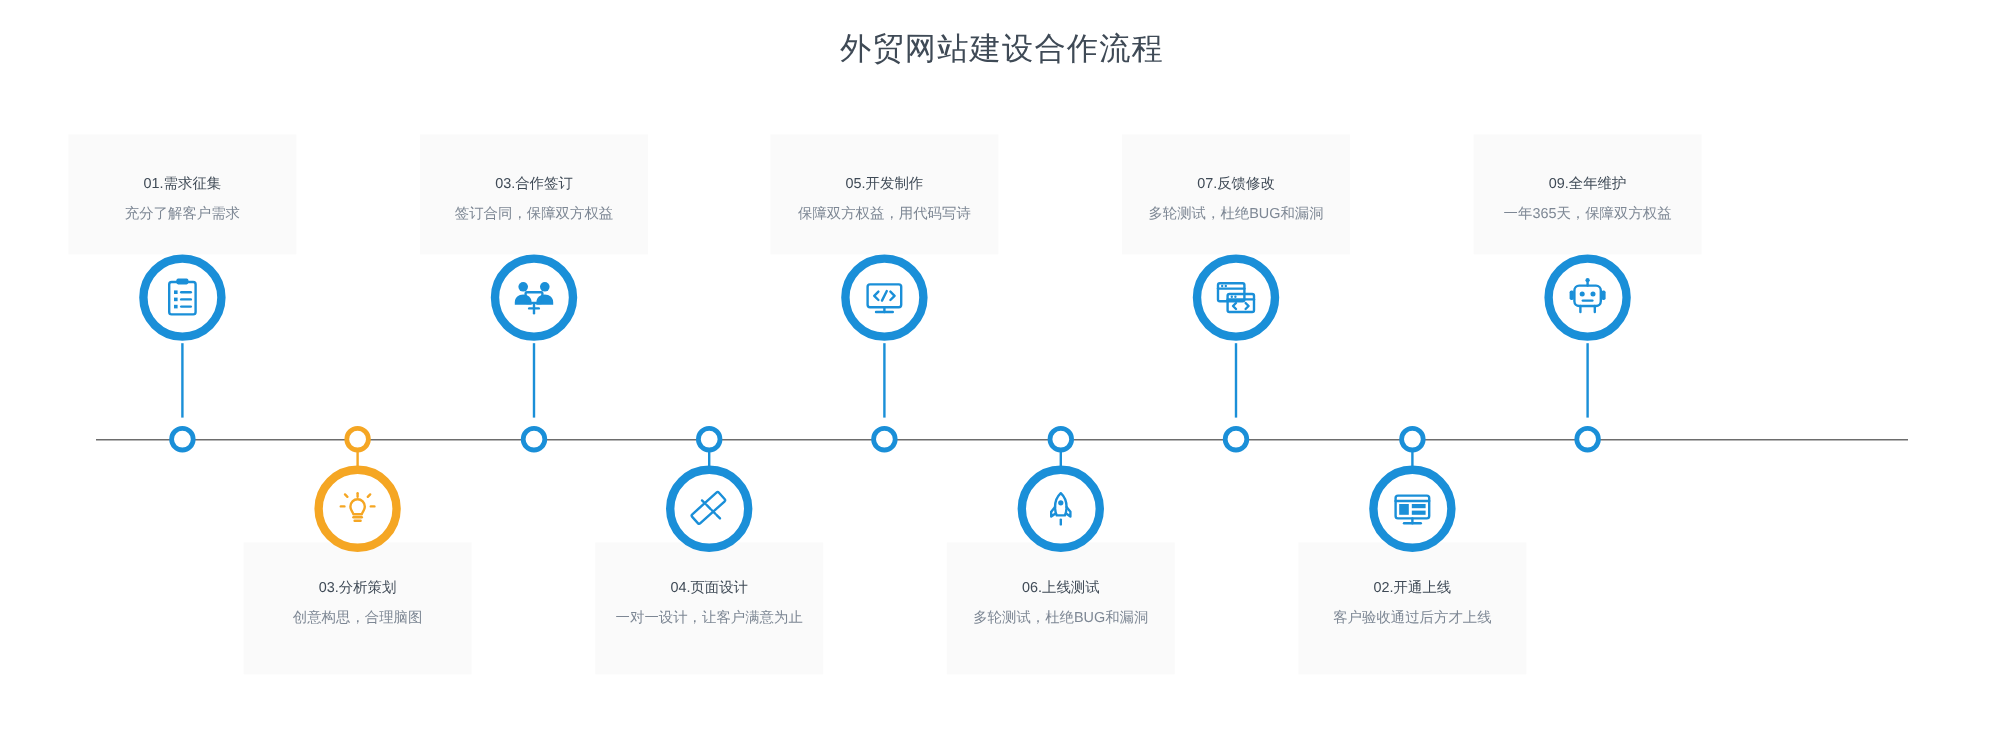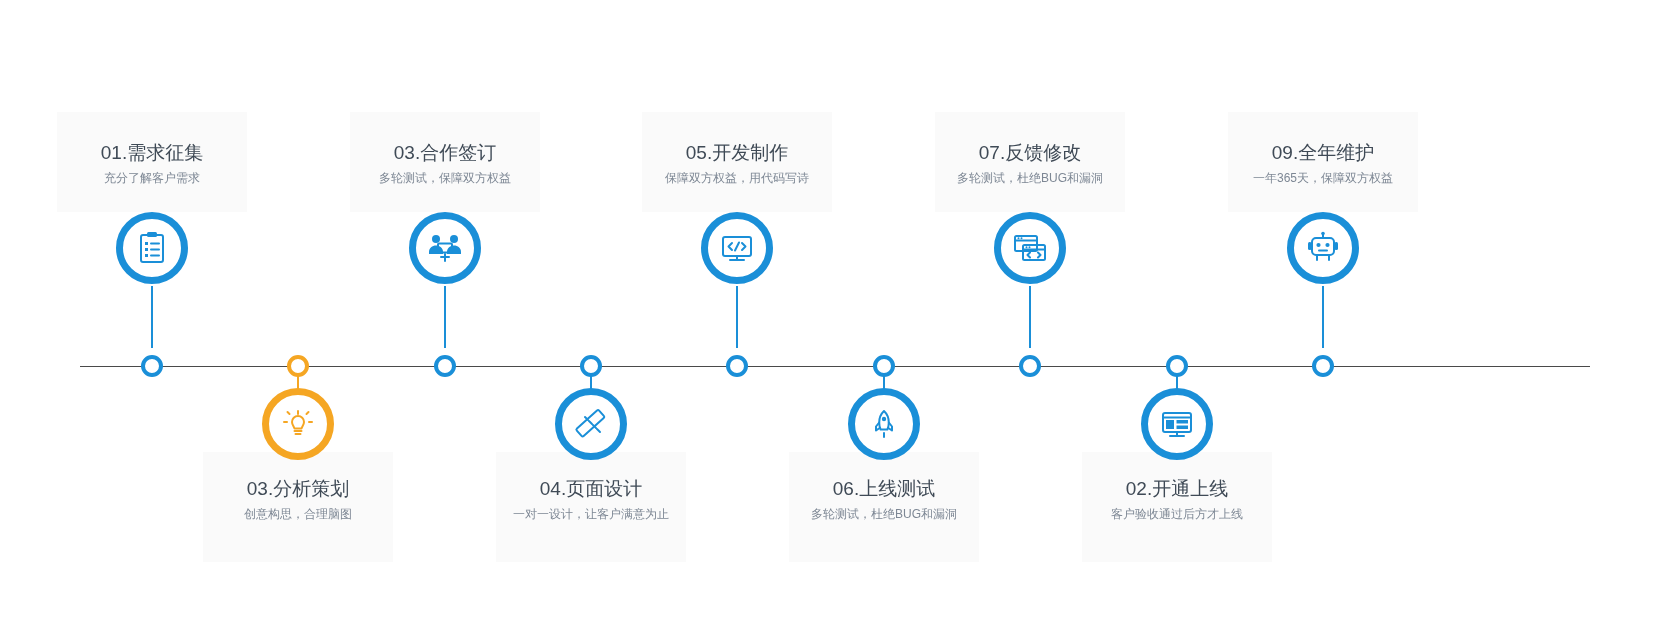--- a/index.html
+++ b/index.html
@@ -69,21 +69,21 @@
     padding-top: 30px;
   }
   .card.down {
     left: -95px;
     top: 452px;
     height: 110px;
     padding-top: 26px;
   }
   .card-title {
     text-align: center;
-    font-size: 19px;
+    font-size: 12px;
     line-height: 22px;
     color: #3f4a56;
     white-space: nowrap;
   }
   .card-desc {
     text-align: center;
     font-size: 12px;
     line-height: 20px;
     color: #7d8794;
     margin-top: 4px;
@@ -135,20 +135,21 @@
 
   .glyph-blue  { fill: none; stroke: #1a8fd8; stroke-width: 2; stroke-linecap: round; stroke-linejoin: round; }
   .glyph-blue-f { fill: #1a8fd8; }
   .glyph-orange { fill: none; stroke: #f5a623; stroke-width: 2; stroke-linecap: round; stroke-linejoin: round; }
 </style>
 </head>
 <body>
 
 <div id="stage">
 
+  <div class="page-title">外贸网站建设合作流程</div>
 
   <div class="axis-line"></div>
 
   <div class="step" style="left:152px">
     <div class="card up">
       <div class="card-title">01.需求征集</div>
       <div class="card-desc">充分了解客户需求</div>
     </div>
     <div class="stem up"></div>
     <div class="axis-dot"></div>
@@ -187,21 +188,21 @@
           <line class="glyph-orange" x1="10.5" y1="9" x2="8.5" y2="7"></line>
           <line class="glyph-orange" x1="27.5" y1="9" x2="29.5" y2="7"></line>
         </svg>
       </span>
     </div>
   </div>
 
   <div class="step" style="left:445px">
     <div class="card up">
       <div class="card-title">03.合作签订</div>
-      <div class="card-desc">多轮测试，保障双方权益</div>
+      <div class="card-desc">签订合同，保障双方权益</div>
     </div>
     <div class="stem up"></div>
     <div class="axis-dot"></div>
     <div class="icon-circle up">
       <span>
         <svg width="40" height="40" viewBox="0 0 40 40">
           <circle class="glyph-blue-f" cx="11" cy="11" r="4"></circle>
           <path class="glyph-blue-f" d="M4 24c0-4 3.2-6.5 7-6.5s7 2.5 7 6.5v2H4z"></path>
           <circle class="glyph-blue-f" cx="29" cy="11" r="4"></circle>
           <path class="glyph-blue-f" d="M22 24c0-4 3.2-6.5 7-6.5s7 2.5 7 6.5v2H22z"></path>

